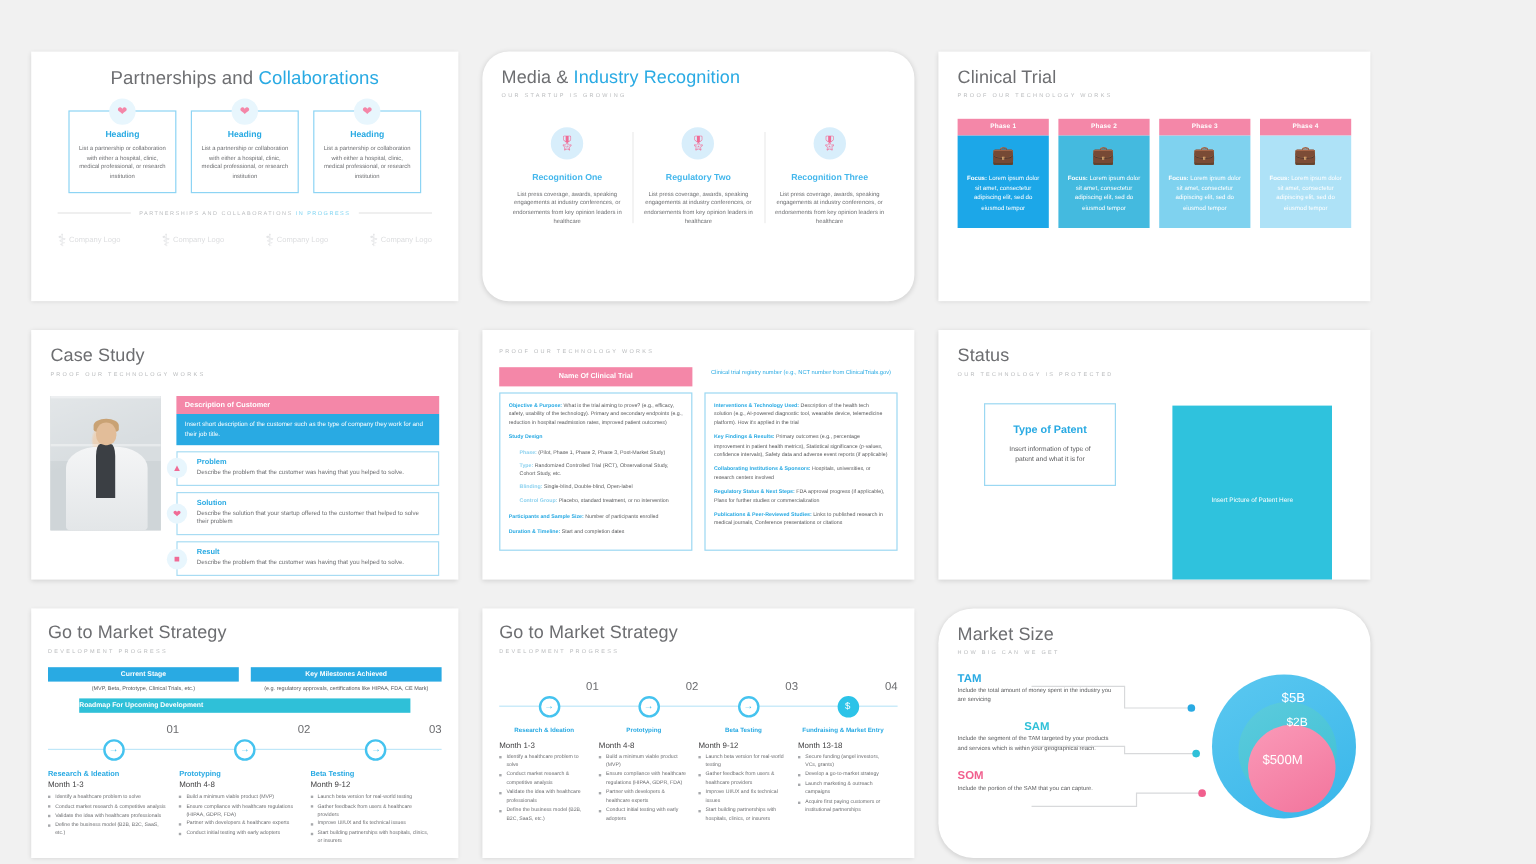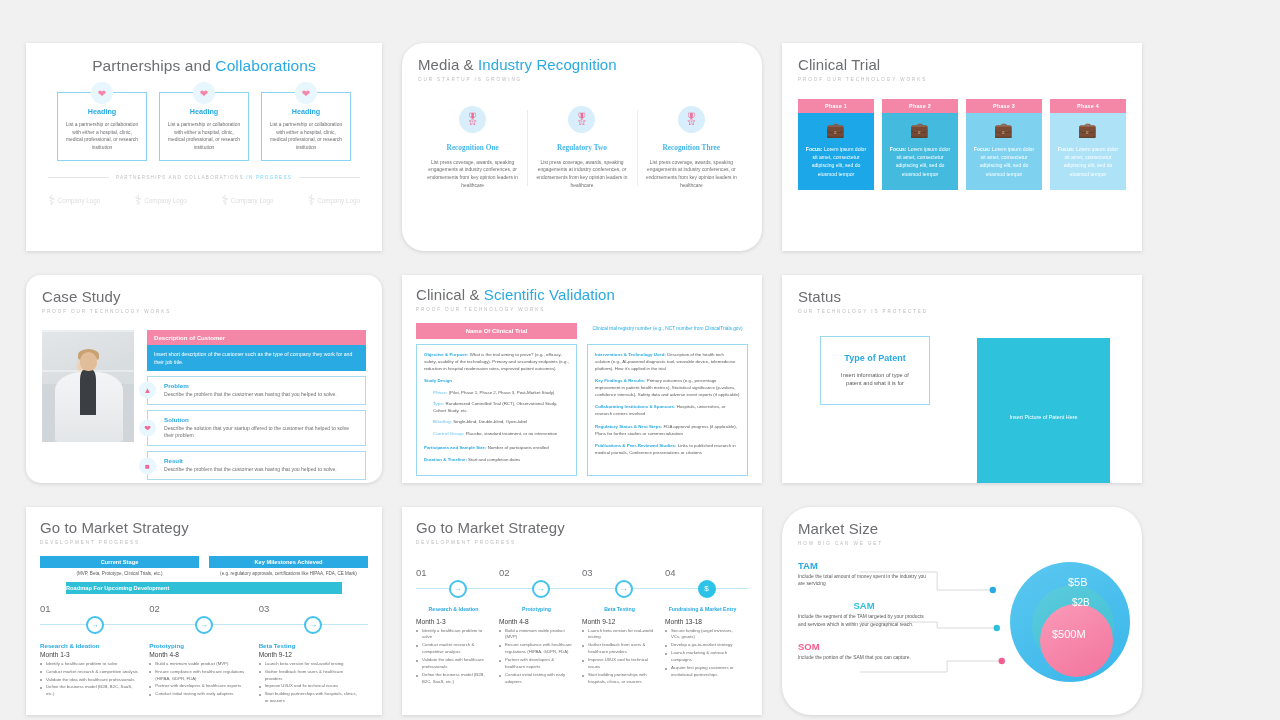--- a/index.html
+++ b/index.html
@@ -69,38 +69,38 @@
   .sl2-cols { display: flex; margin-top: 24px; }
   .sl2-col { flex: 1; text-align: center; padding: 0 8px; position: relative; }
   .sl2-col + .sl2-col::before {
     content: ""; position: absolute; left: 0; top: 4px; bottom: 4px; width: 1px; background: #ececec;
   }
   .r-ic {
     width: 27px; height: 27px; border-radius: 50%; background: #d8eefb;
     margin: 0 auto 10px; display: flex; align-items: center; justify-content: center;
     font-size: 12px; color: #f06b96;
   }
-  .r-title { color: #44b7ec; font-size: 7.3px; font-weight: bold; margin-bottom: 7px; font-family: Liberation Serif, serif; }
+  .r-title { color: #44b7ec; font-size: 7.3px; font-weight: bold; margin-bottom: 7px; }
   .r-body { font-size: 4.9px; color: #6d6e71; line-height: 1.6; }
 
   
   .sl3 { padding: 14px 16px; }
   .phases { display: flex; gap: 8px; margin-top: 17px; }
   .phase { flex: 1; }
   .ph-head {
     background: #f487a8; color: #fff; font-size: 5.4px; font-weight: bold;
     text-align: center; padding: 4px 0; letter-spacing: .2px;
   }
   .ph-body { padding: 9px 6px 12px; text-align: center; color: #fff; }
   .ph-ic { font-size: 15px; line-height: 1; margin-bottom: 8px; opacity: .95; }
   .ph-txt { font-size: 5.1px; line-height: 1.65; }
   .ph-txt b { font-weight: bold; }
 
   
-  .sl4 { padding: 14px 16px; border-radius: 15px; }
+  .sl4 { padding: 14px 16px; }
   .cs-wrap { display: flex; gap: 13px; margin-top: 16px; }
   .cs-photo {
     width: 92px; height: 112px; flex: none;
     background:
       linear-gradient(160deg, rgba(255,255,255,.28), rgba(255,255,255,0) 45%),
       radial-gradient(ellipse at 46% 33%, #e9cfb4 0 9%, rgba(233,207,180,0) 12%),
       linear-gradient(#d8dde0 0 48%, #cfd5d8 48% 100%),
       #d3d8da;
     position: relative; overflow: hidden;
   }
@@ -183,21 +183,21 @@
   .g-cell { flex: 1; text-align: center; }
   .g-bar {
     background: #29aae3; color: #fff; font-size: 5.7px; font-weight: bold; padding: 3px 0;
   }
   .g-bar.teal { background: #2fc0d8; }
   .g-note { font-size: 4.6px; color: #58595b; line-height: 1.55; margin-top: 2px; }
   .g-wide { margin: 5px 26px 0 26px; }
   .g-rail { position: relative; margin-top: 9px; height: 34px; }
   .g-line { position: absolute; left: 0; right: 0; top: 21px; height: 1px; background: #bfe7f8; }
   .g-nums { display: flex; }
-  .g-node { flex: 1; text-align: left; position: relative; }
+  .g-node { flex: 1; text-align: right; position: relative; }
   .g-num { font-size: 9.5px; color: #6d6e71; }
   .g-dot {
     width: 18px; height: 18px; border-radius: 50%; border: 2px solid #45c3ef;
     background: #fff; margin: 2px auto 0; display: flex; align-items: center;
     justify-content: center; color: #45c3ef; font-size: 8px; position: relative; z-index: 2;
   }
   .g-dot.fill { background: #2cc3e8; border-color: #2cc3e8; color: #fff; }
   .g-cols { display: flex; margin-top: 5px; }
   .g-col { flex: 1; padding-right: 9px; }
   .g-h { color: #29aae3; font-size: 6.2px; font-weight: bold; }
@@ -392,23 +392,20 @@
           <div>
             <div class="cs-h">Result</div>
             <div class="cs-b">Describe the problem that the customer was having that you helped to solve.</div>
           </div>
         </div>
       </div>
     </div>
   </div>
 
   <div class="slide sl5">
-    <div class="s-title">
-      <span>Clinical &amp; </span><span class="hl">Scientific Validation</span>
-    </div>
     <div class="s-sub">PROOF OUR TECHNOLOGY WORKS</div>
     <div class="v-bars">
       <div class="v-pink">Name Of Clinical Trial</div>
       <div class="v-reg">Clinical trial registry number (e.g., NCT number from ClinicalTrials.gov)</div>
     </div>
     <div class="v-cols">
       <div class="v-col">
         <div class="v-p"><b>Objective &amp; Purpose:</b><span> What is the trial aiming to prove? (e.g., efficacy, safety, usability of the technology). Primary and secondary endpoints (e.g., reduction in hospital readmission rates, improved patient outcomes)</span></div>
         <div class="v-p"><b>Study Design</b><span></span></div>
         <div class="v-sub"><b>Phase:</b><span> (Pilot, Phase 1, Phase 2, Phase 3, Post-Market Study)</span></div>

